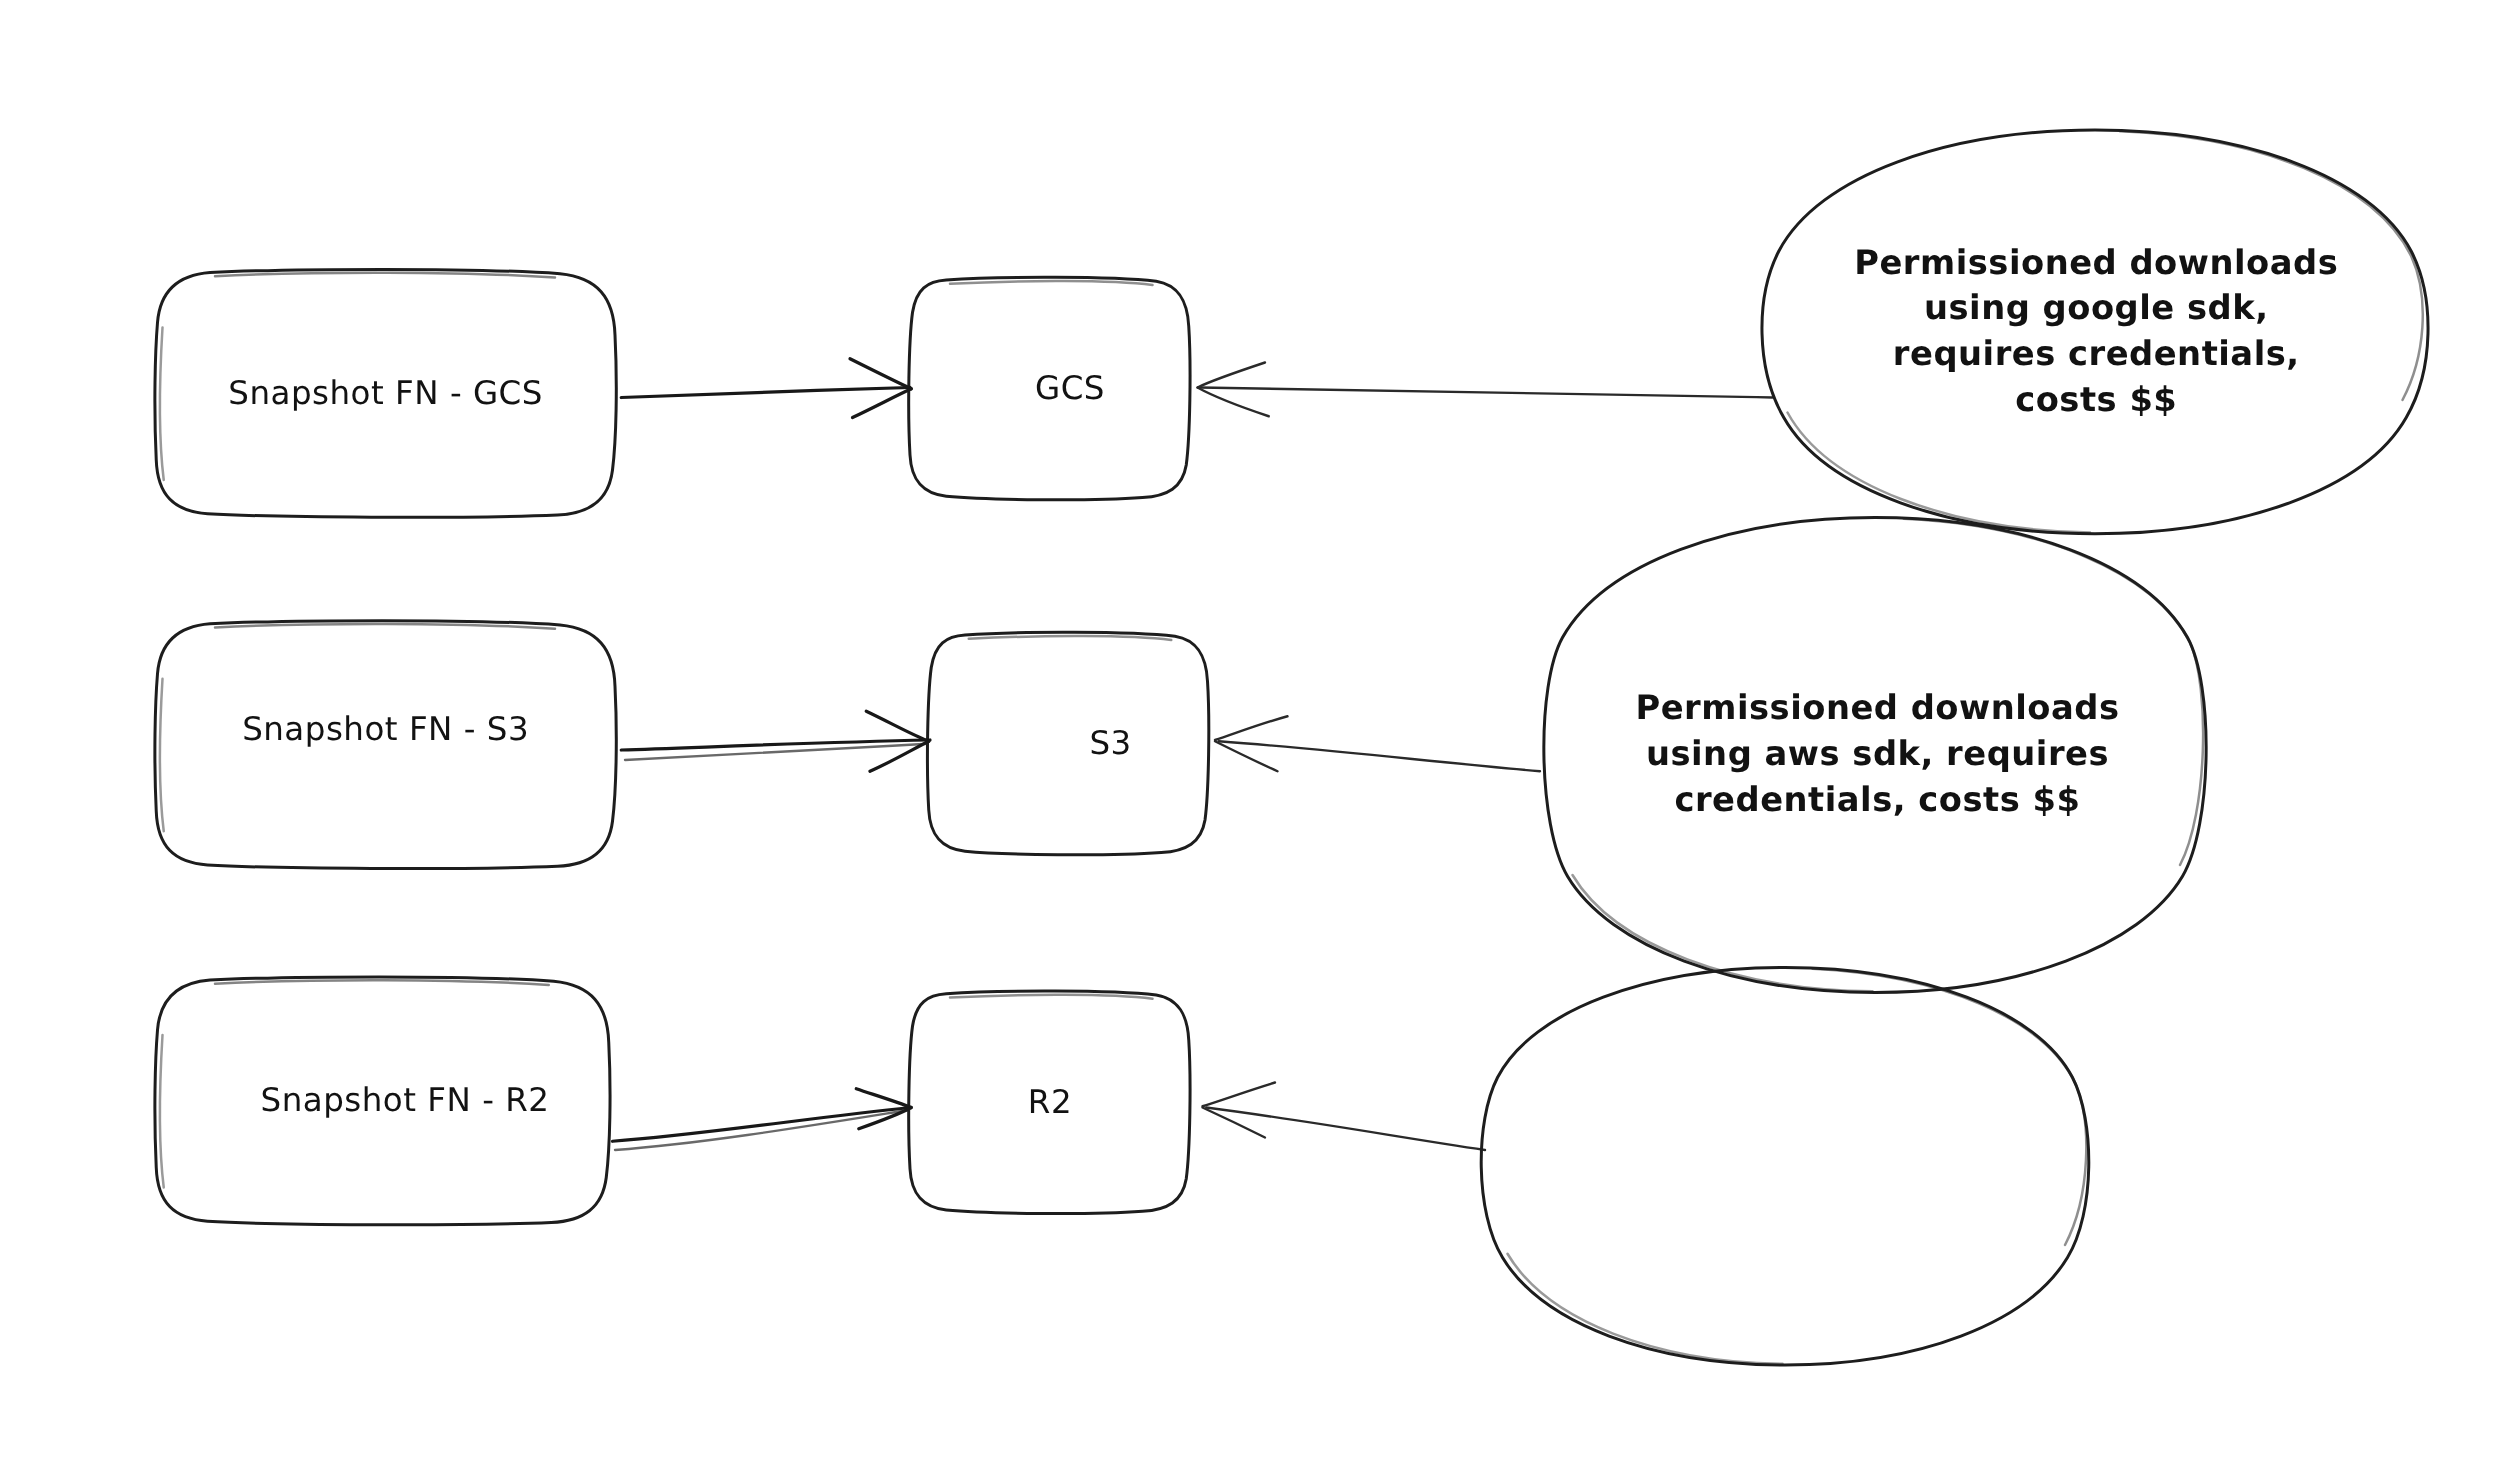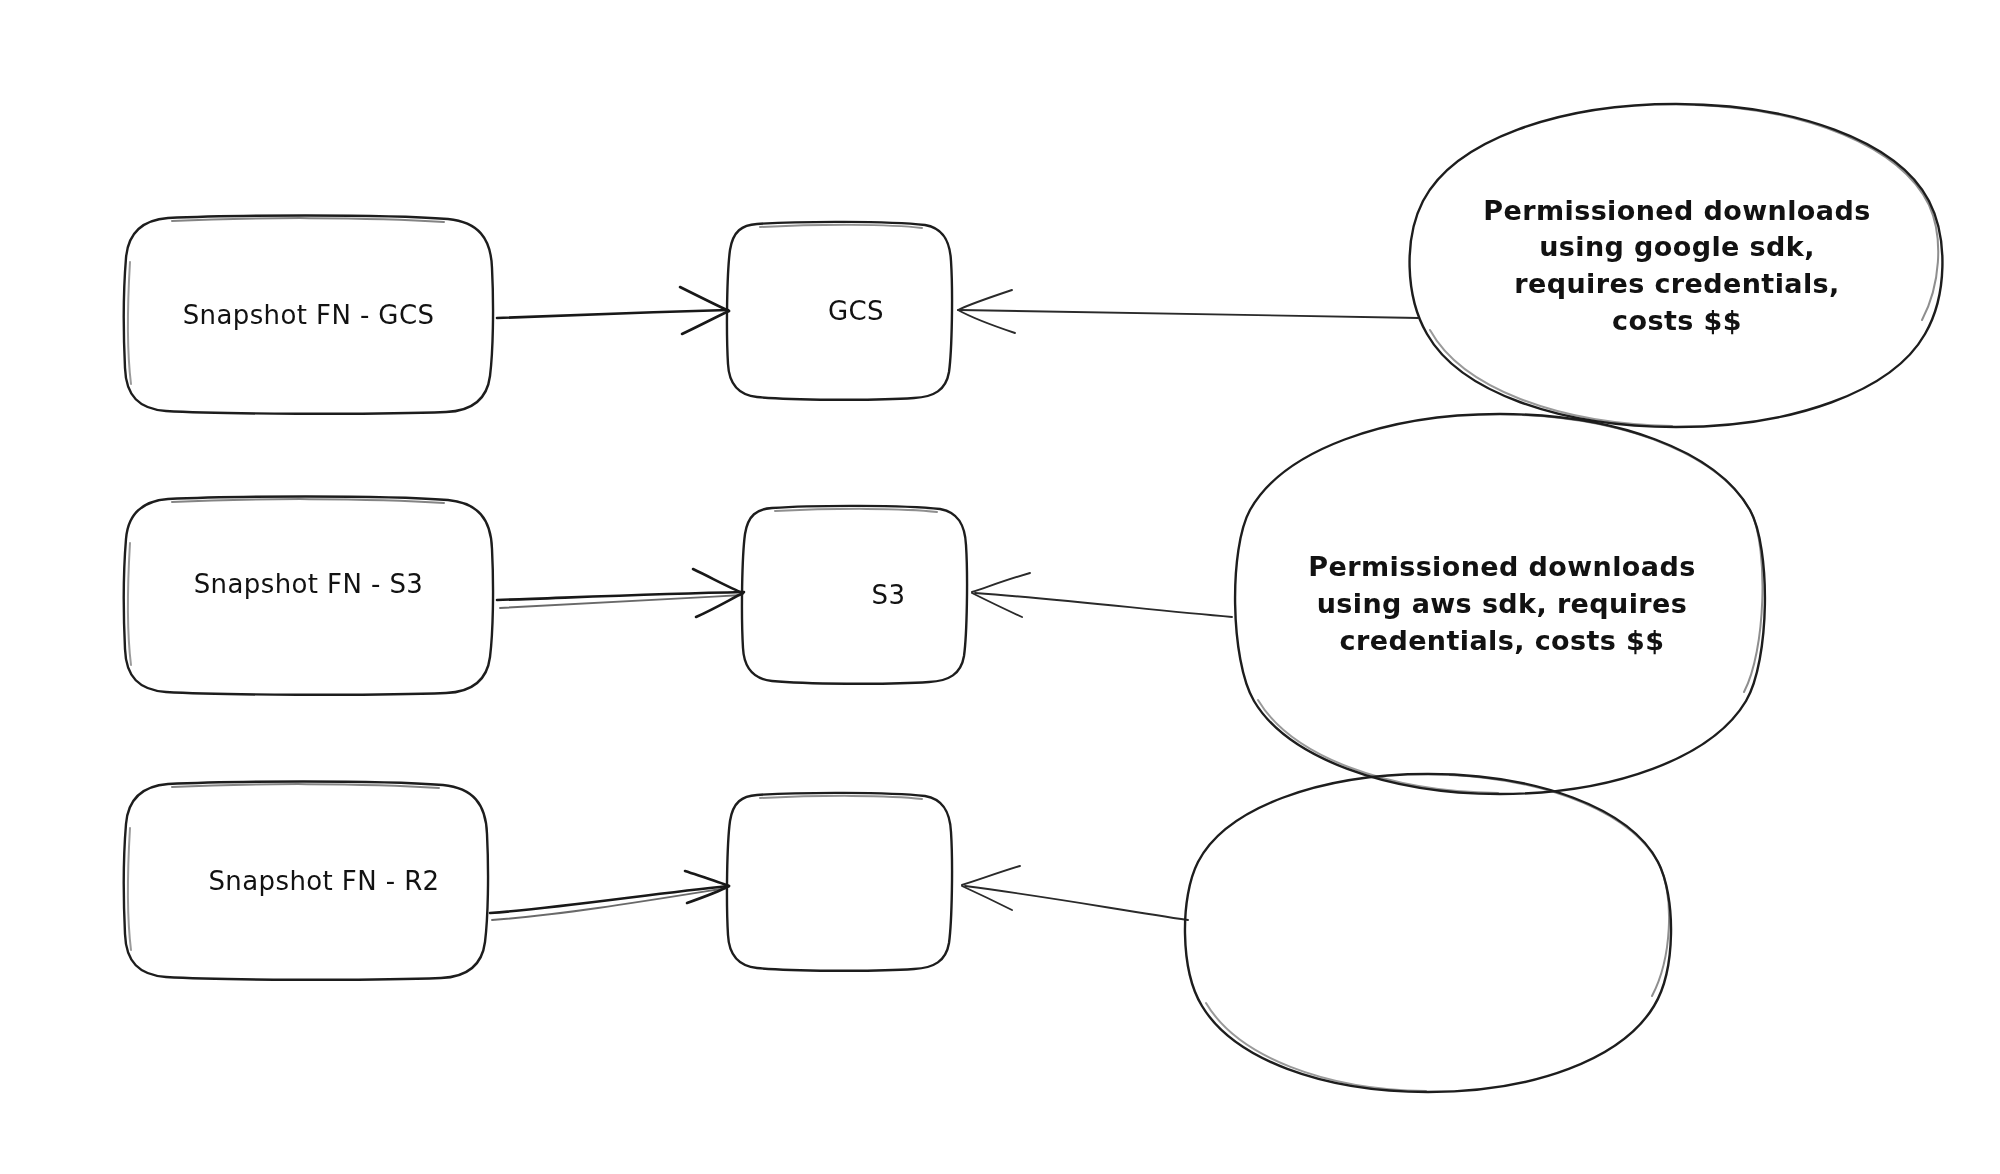--- a/index.html
+++ b/index.html
@@ -277,15 +277,16 @@
   <div class="node-label label-box" style="left:125px; top:486px; width:367px; height:196px;">Snapshot FN - S3</div>
 
   <div class="node-label label-store" style="left:774px; top:507px; width:229px; height:176px;">S3</div>
 
   <div class="node-label label-note" style="left:1254px; top:414px; width:496px; height:381px;">Permissioned downloads
 using aws sdk, requires
 credentials, costs $$</div>
 
   <div class="node-label label-box" style="left:125px; top:783px; width:398px; height:196px;">Snapshot FN - R2</div>
 
+  <div class="node-label label-store" style="left:728px; top:794px; width:224px; height:176px;">R2</div>
 
 
 </div>
 
 </body></html>

